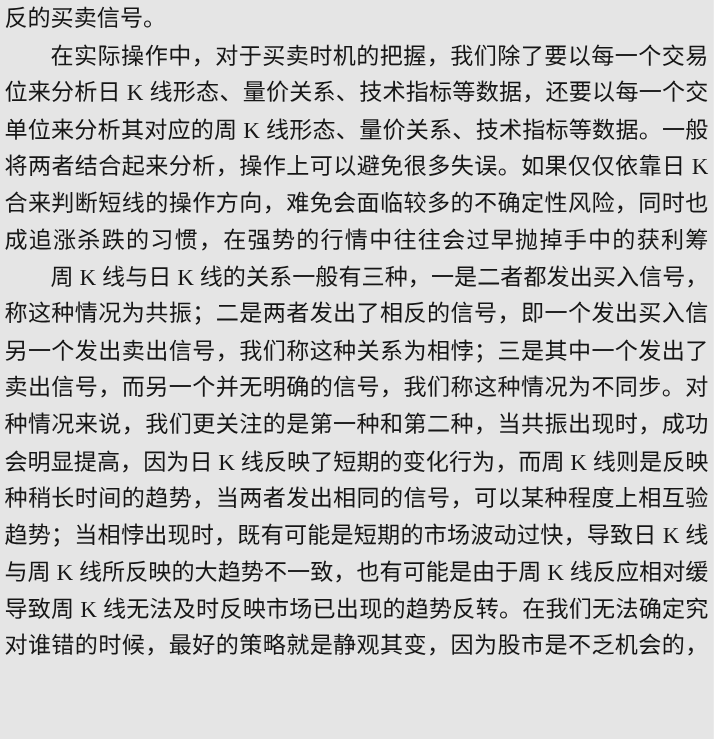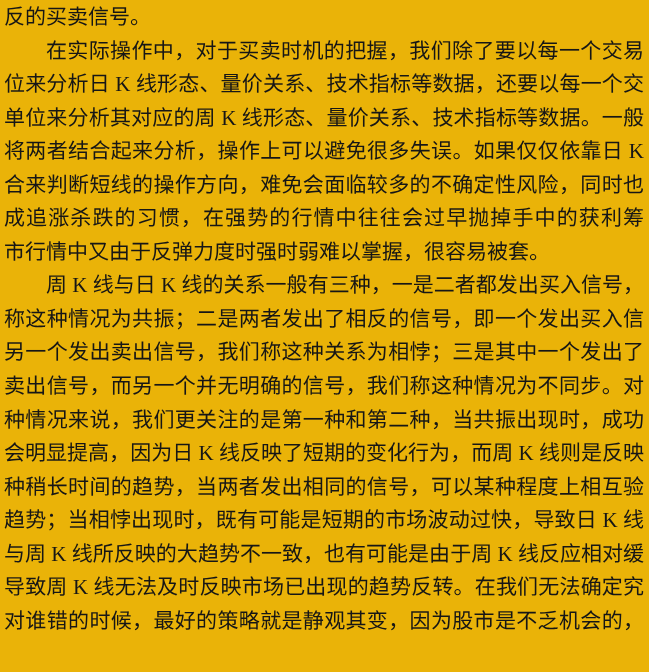--- a/index.html
+++ b/index.html
@@ -10,21 +10,21 @@
   body {
     width: 649px;
     height: 672px;
     overflow: hidden;
   }
   .page {
     box-sizing: border-box;
     width: 649px;
     height: 672px;
     padding: 1px 5px 0 4px;
-    background: #eab308;
+    background: #e5e5e5;
     color: #161616;
     font-family: "Liberation Serif", "DejaVu Serif", serif;
     font-size: 21px;
     line-height: 33.55px;
     font-weight: 500;
   }
   .line {
     height: 33.55px;
     overflow: hidden;
     text-align: justify;
@@ -45,21 +45,20 @@
 <body>
 
 <div class="page">
   <div class="line pend">反的买卖信号。</div>
   <div class="line indent">在实际操作中，对于买卖时机的把握，我们除了要以每一个交易日为单</div>
   <div class="line">位来分析日 K 线形态、量价关系、技术指标等数据，还要以每一个交易周为</div>
   <div class="line">单位来分析其对应的周 K 线形态、量价关系、技术指标等数据。一般而言，</div>
   <div class="line">将两者结合起来分析，操作上可以避免很多失误。如果仅仅依靠日 K 线的组</div>
   <div class="line">合来判断短线的操作方向，难免会面临较多的不确定性风险，同时也容易形</div>
   <div class="line">成追涨杀跌的习惯，在强势的行情中往往会过早抛掉手中的获利筹码，在弱</div>
-  <div class="line pend">市行情中又由于反弹力度时强时弱难以掌握，很容易被套。</div>
   <div class="line indent">周 K 线与日 K 线的关系一般有三种，一是二者都发出买入信号，我们</div>
   <div class="line">称这种情况为共振；二是两者发出了相反的信号，即一个发出买入信号，而</div>
   <div class="line">另一个发出卖出信号，我们称这种关系为相悖；三是其中一个发出了买进或</div>
   <div class="line">卖出信号，而另一个并无明确的信号，我们称这种情况为不同步。对于这三</div>
   <div class="line">种情况来说，我们更关注的是第一种和第二种，当共振出现时，成功的概率</div>
   <div class="line">会明显提高，因为日 K 线反映了短期的变化行为，而周 K 线则是反映了一</div>
   <div class="line">种稍长时间的趋势，当两者发出相同的信号，可以某种程度上相互验证市场</div>
   <div class="line">趋势；当相悖出现时，既有可能是短期的市场波动过快，导致日 K 线出现了</div>
   <div class="line">与周 K 线所反映的大趋势不一致，也有可能是由于周 K 线反应相对缓慢，</div>
   <div class="line">导致周 K 线无法及时反映市场已出现的趋势反转。在我们无法确定究竟是谁</div>

